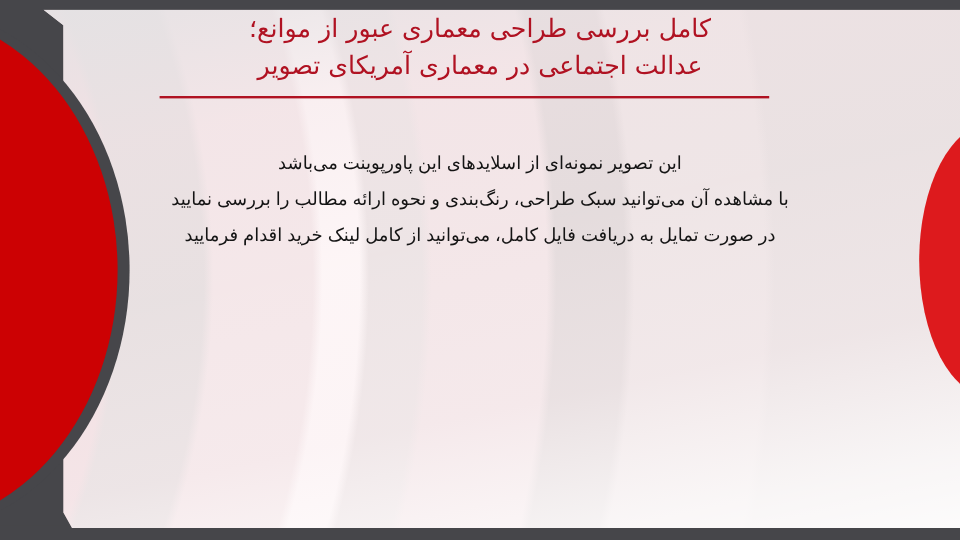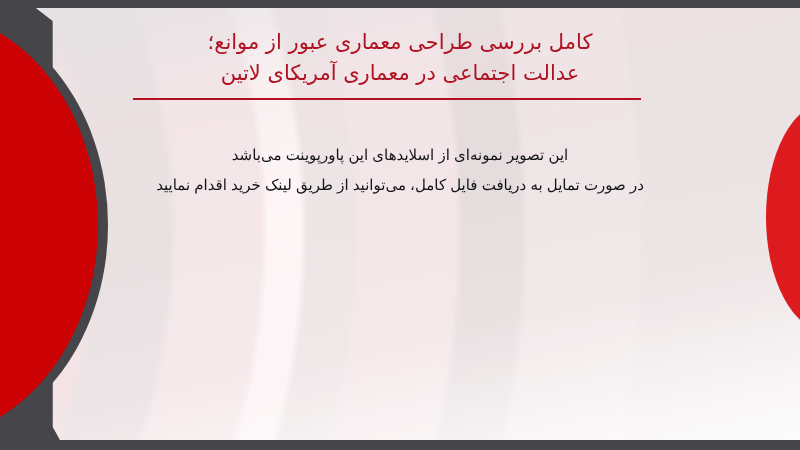--- a/index.html
+++ b/index.html
@@ -129,21 +129,20 @@
     border-radius: 50%;
     background: #dd1a1d;
   }
 
   
   .content {
     position: absolute;
     inset: 0;
     z-index: 7;
     direction: rtl;
-    margin-top: 18px;
   }
 
   .title-block {
     position: absolute;
     top: 9px;
     left: 100px;
     width: 600px;
     text-align: center;
   }
   .title-line {
@@ -196,23 +195,24 @@
   </div>
 
   <div class="right-ellipse-clip">
     <div class="right-ellipse"></div>
   </div>
 
   <div class="content">
 
     <div class="title-block">
       <div class="title-line">کامل بررسی طراحی معماری عبور از موانع؛</div>
-      <div class="title-line">عدالت اجتماعی در معماری آمریکای لاتین</div>
+      <div class="title-line">عدالت اجتماعی در معماری آمریکای تصویر</div>
     </div>
     <div class="title-rule"></div>
 
     <div class="body-block">
       <div class="body-line">این تصویر نمونه‌ای از اسلایدهای این پاورپوینت می‌باشد</div>
-      <div class="body-line">در صورت تمایل به دریافت فایل کامل، می‌توانید از طریق لینک خرید اقدام نمایید</div>
+      <div class="body-line">با مشاهده آن می‌توانید سبک طراحی، رنگ‌بندی و نحوه ارائه مطالب را بررسی نمایید</div>
+      <div class="body-line">در صورت تمایل به دریافت فایل کامل، می‌توانید از کامل لینک خرید اقدام فرمایید</div>
     </div>
 
   </div>
 </div>
 
 </body></html>

